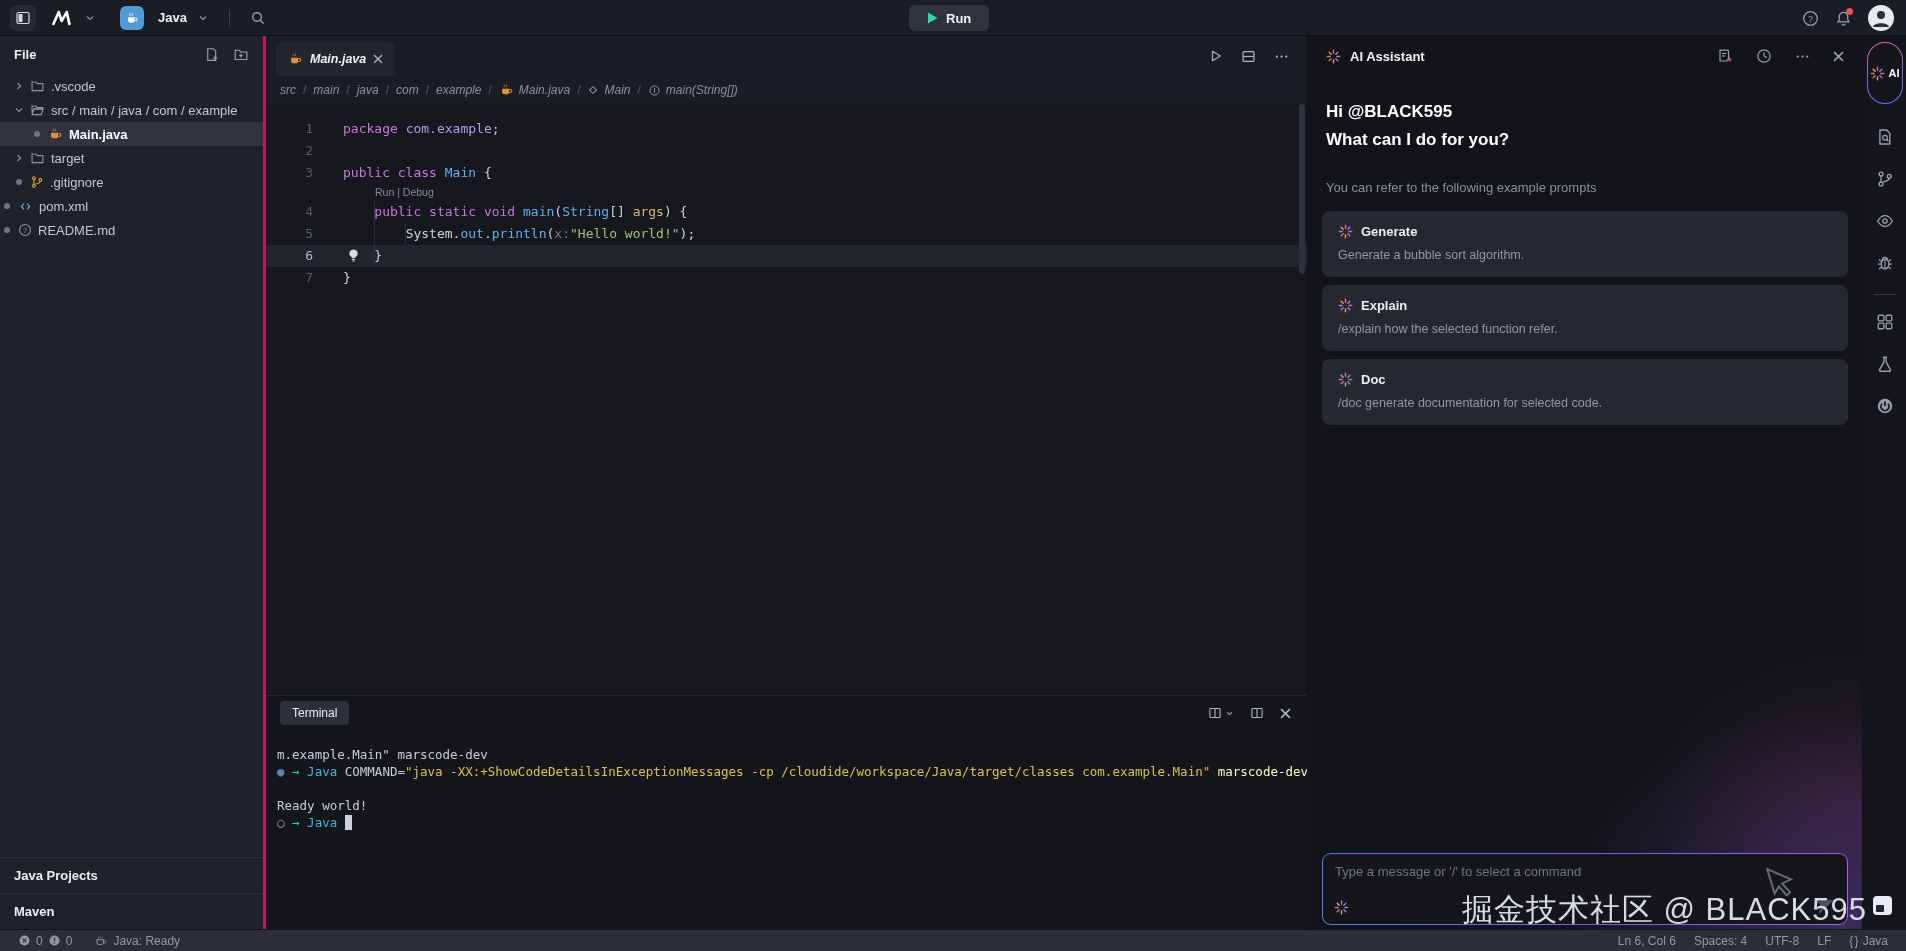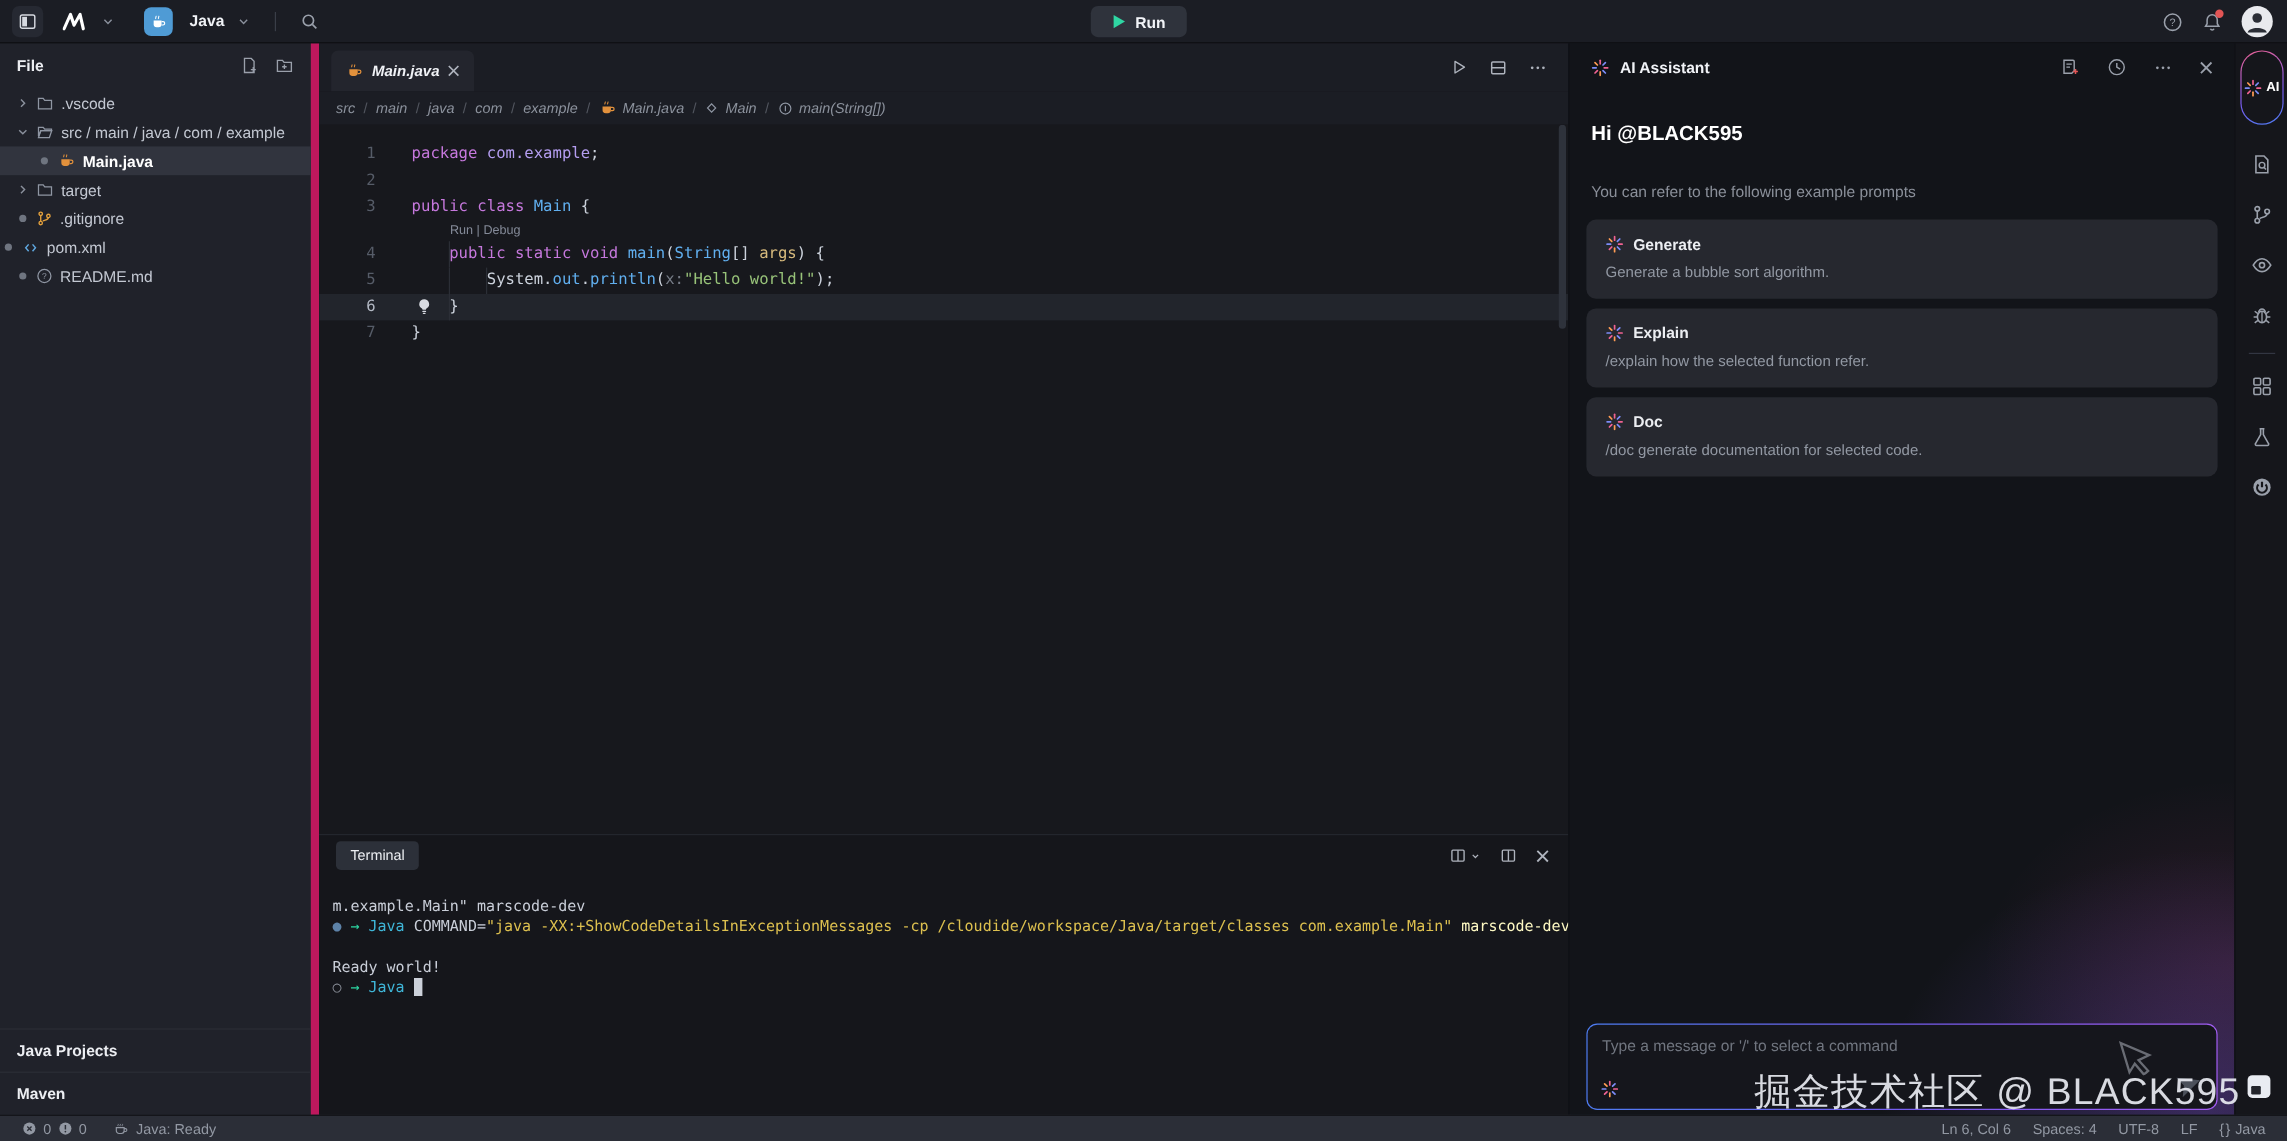--- a/index.html
+++ b/index.html
@@ -22,21 +22,21 @@
   .tb-center { position:absolute; left:909px; top:5px; }
   .run-btn { display:flex; align-items:center; gap:8px; height:26px; padding:0 18px; border-radius:6px;
     background:#2f333c; color:#f2f4f8; font-size:13px; font-weight:bold; cursor:pointer; }
   .tb-right { position:absolute; right:12px; top:0; height:36px; display:flex; align-items:center; gap:16px; color:#9aa0ab; }
   .bell { position:relative; }
   .bell .dot { position:absolute; right:-1px; top:-2px; width:7px; height:7px; border-radius:50%; background:#e25555; }
   .avatar { width:26px; height:26px; border-radius:50%; background:#e9eaee; display:flex; align-items:center; justify-content:center; color:#23252c; overflow:hidden; }
 
   
   .sidebar { position:absolute; left:0; top:36px; width:266px; height:893px; background:#20222a;
-    border-right:7px solid #be185d; display:flex; flex-direction:column; }
+    border-right:3px solid #be185d; display:flex; flex-direction:column; }
   .side-header { height:36px; display:flex; align-items:center; padding:0 14px; }
   .side-header .t { font-size:13px; font-weight:bold; color:#eceef2; flex:1; }
   .side-header .ic { color:#9aa0ab; margin-left:14px; }
   .tree { padding-top:2px; }
   .trow { height:24px; display:flex; align-items:center; font-size:13px; color:#c3c8d2; position:relative; cursor:pointer; }
   .trow.sel { background:#31343e; color:#ffffff; font-weight:bold; }
   .trow .chev-c { width:14px; display:flex; justify-content:center; color:#8a909c; }
   .trow .dot-c { width:6px; height:6px; border-radius:50%; background:#62687272; }
   .trow .dot-on { background:#6f7580; }
   .trow .fic { margin:0 6px 0 4px; display:flex; }
@@ -306,21 +306,21 @@
         <div class="trow" style="padding-left: 0;">
           <span class="dot-c dot-on" style="margin: 0px 4px;"></span>
           <span class="fic">
             <svg width="15" height="13" viewBox="0 0 16 16" style="color:#5fa8e0">
               <polyline points="6,4.5 3,8 6,11.5" fill="none" stroke="currentColor" stroke-width="1.5"></polyline>
               <polyline points="10,4.5 13,8 10,11.5" fill="none" stroke="currentColor" stroke-width="1.5"></polyline>
             </svg>
           </span>
           <span>pom.xml</span>
         </div>
-        <div class="trow" style="padding-left: 12px;">
+        <div class="trow" style="padding-left: 0;">
           <span class="dot-c dot-on" style="margin: 0px 4px;"></span>
           <span class="fic">
             <svg width="14" height="14" viewBox="0 0 16 16" style="color:#8f96a3">
               <circle cx="8" cy="8" r="6.2" fill="none" stroke="currentColor" stroke-width="1.2"></circle>
               <text x="8" y="11" text-anchor="middle" font-size="8" fill="currentColor" font-family="Liberation Sans, sans-serif">?</text>
             </svg>
           </span>
           <span>README.md</span>
         </div>
       </div>
@@ -558,20 +558,21 @@
           </svg>
       </span>
       <span class="ic">
         <svg width="11" height="11" viewBox="0 0 10 10">
             <path d="M1 1 L9 9 M9 1 L1 9" stroke="currentColor" stroke-width="1.4"></path>
           </svg>
       </span>
     </div>
     <div class="ai-greet">
       <h1>Hi @BLACK595</h1>
+      <h1>What can I do for you?</h1>
     </div>
     <div class="ai-hint">You can refer to the following example prompts</div>
     <div class="ai-cards" id="ai-cards">
         <div class="ai-card">
           <div class="hd">
             <span>
               <svg width="15" height="15" viewBox="0 0 18 18">
                 <g stroke-linecap="round" stroke-width="1.7" fill="none">
                   <line x1="9" y1="1.5" x2="9" y2="5" stroke="#f06292"></line>
                   <line x1="9" y1="13" x2="9" y2="16.5" stroke="#ff9b54"></line>

